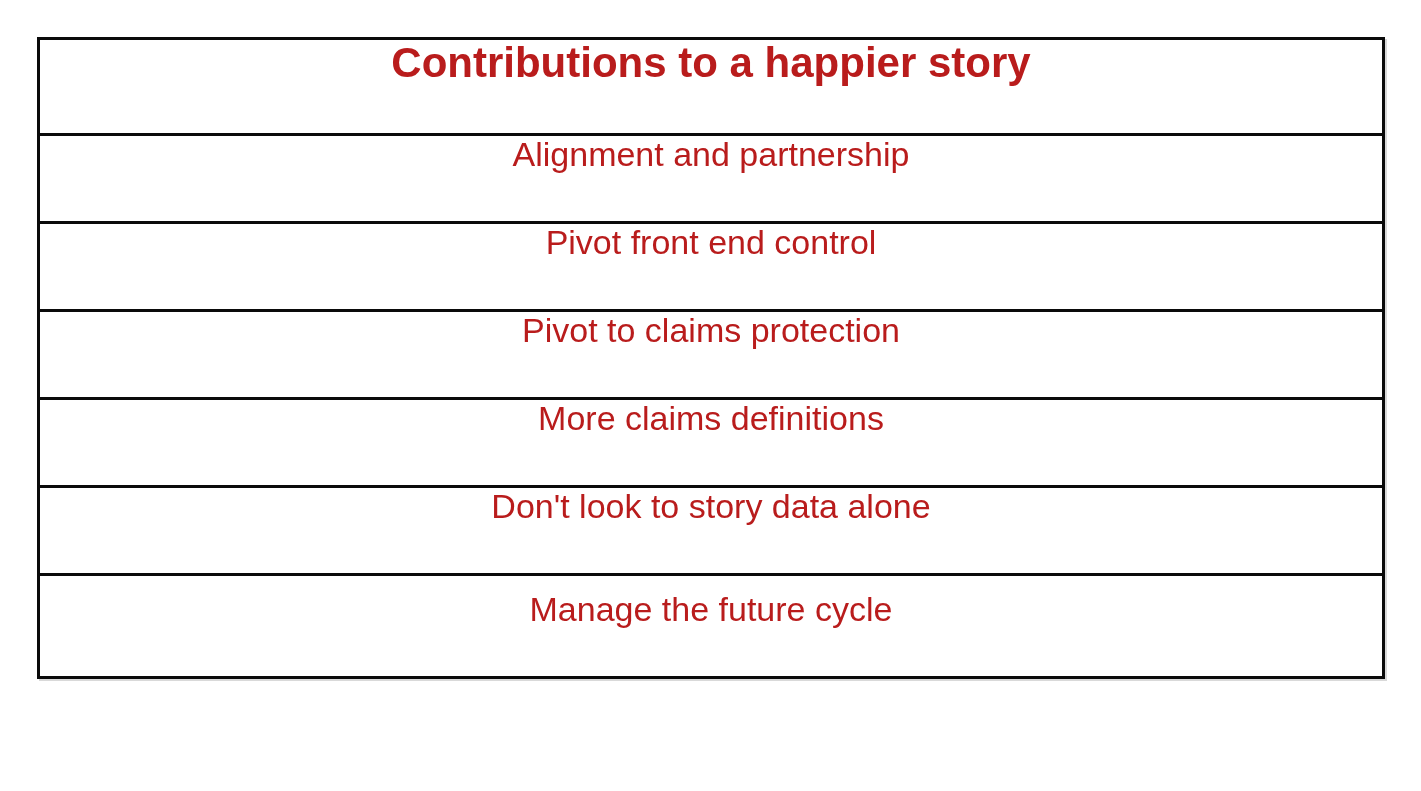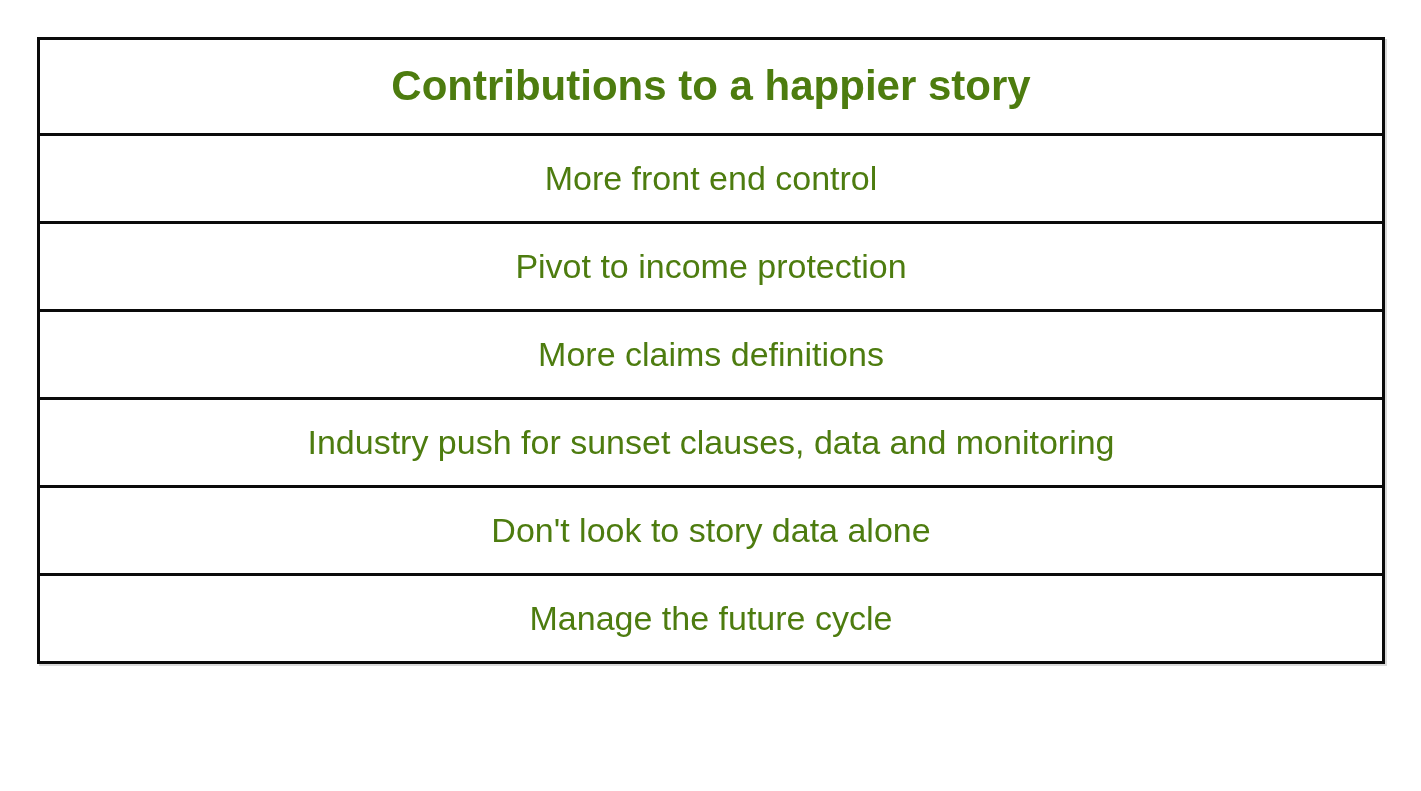--- a/index.html
+++ b/index.html
@@ -16,57 +16,58 @@
     left: 37px;
     top: 37px;
     width: 1348px;
     border: 3px solid #0a0a0a;
     background: #ffffff;
     box-sizing: border-box;
     box-shadow: 2px 2px 0 rgba(0,0,0,0.15);
   }
   .row {
     display: flex;
-    align-items: center;
+    align-items: flex-start;
     justify-content: center;
     height: 85px;
     border-bottom: 3px solid #0a0a0a;
     text-align: center;
-    color: #4d7c0f;
+    color: #b91c1c;
     font-size: 34px;
     line-height: 1.1;
     background: #ffffff;
   }
   .row:last-child {
     border-bottom: none;
+    margin-top: 15px;
   }
   .row.header {
     height: 93px;
     font-size: 42px;
     font-weight: bold;
   }
 </style>
 </head>
 <body>
 
 <div class="story-table">
   <div class="row header">
     <span>Contributions to a happier story</span>
   </div>
   <div class="row">
-    <span>More front end control</span>
+    <span>Alignment and partnership</span>
   </div>
   <div class="row">
-    <span>Pivot to income protection</span>
+    <span>Pivot front end control</span>
+  </div>
+  <div class="row">
+    <span>Pivot to claims protection</span>
   </div>
   <div class="row">
     <span>More claims definitions</span>
-  </div>
-  <div class="row">
-    <span>Industry push for sunset clauses, data and monitoring</span>
   </div>
   <div class="row">
     <span>Don't look to story data alone</span>
   </div>
   <div class="row">
     <span>Manage the future cycle</span>
   </div>
 </div>
 
 </body></html>

